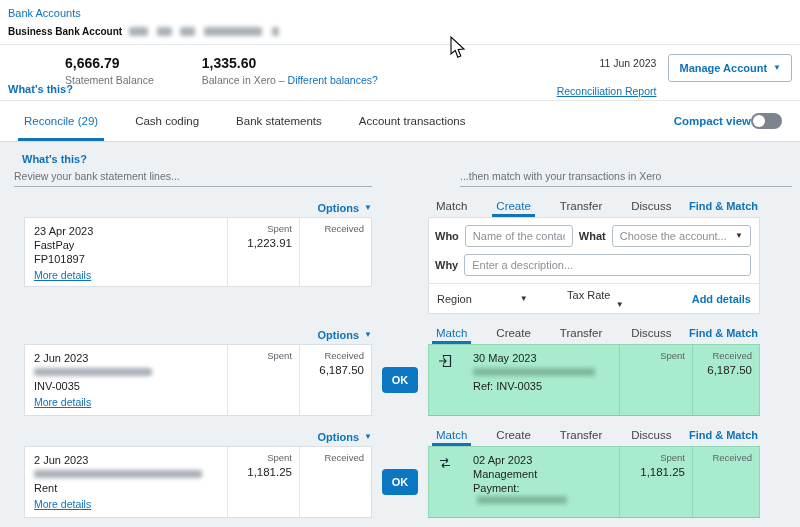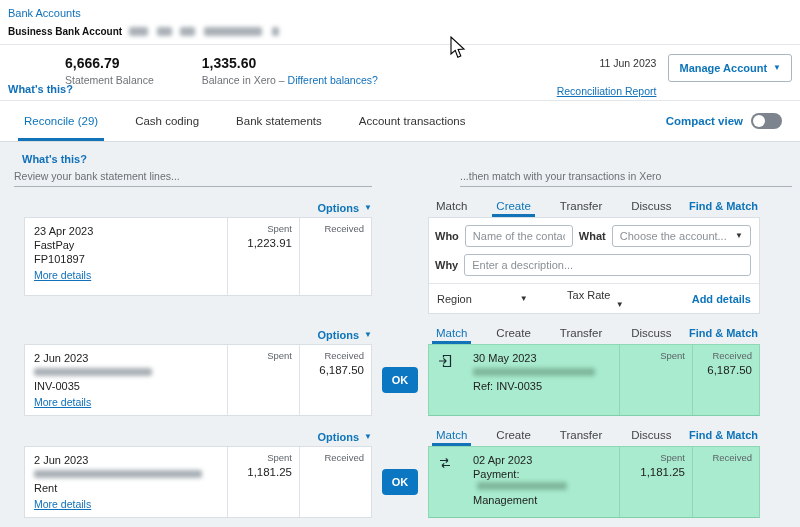--- a/index.html
+++ b/index.html
@@ -29,21 +29,21 @@
   .recon-link { font-size:10.5px; color:#1070ba; text-decoration:underline; display:inline-block; margin-top:16px; }
   .manage-btn { background:#fff; border:1px solid #a9b6c0; border-radius:3px; padding:7px 10px;
     font-family:inherit; font-size:11px; font-weight:bold; color:#0e74b9; cursor:pointer; display:flex; align-items:center; gap:6px; }
   .caret { font-size:8px; line-height:1; }
 
   
   .tabs-bar { position:relative; height:41px; border-bottom:1px solid #d7dce1; display:flex; align-items:stretch; padding-left:22px; }
   .tab { font-size:11.5px; color:#333; display:flex; align-items:center; padding:0 2px; margin-right:33px; position:relative; cursor:pointer; }
   .tab.active { color:#0e74b9; }
   .tab.active::after { content:""; position:absolute; left:-4px; right:-4px; bottom:0; height:3px; background:#1273b9; }
-  .compact-wrap { position:absolute; right:18px; top:0; height:100%; display:flex; align-items:center; gap:8px; }
+  .compact-wrap { position:absolute; right:18px; top:0; height:100%; display:flex; align-items:center; }
   .compact-lbl { font-size:11.5px; font-weight:600; color:#0e74b9; }
   .toggle { width:31px; height:16px; border-radius:9px; background:#7d848e; position:relative; cursor:pointer; }
   .toggle .knob { position:absolute; left:2px; top:2px; width:12px; height:12px; border-radius:50%; background:#fff; }
 
   
   .main { background:#edf1f4; height:392px; padding-top:7px; }
   .panel-whats-this { display:inline-block; margin-left:22px; font-size:11px; font-weight:600; color:#1070ba; }
   .col-headers { display:flex; margin-top:3px;gap:32px; }
   .col-head-left { margin-left:14px; width:358px; font-size:10.5px; color:#6b7075; padding-bottom:4px; border-bottom:1px solid #a8b2bb; }
   .col-head-right { margin-left:56px; width:332px; font-size:10.5px; color:#6b7075; padding-bottom:4px; border-bottom:1px solid #a8b2bb; }
@@ -91,21 +91,21 @@
   .footer-select.tax .caret { margin-left:62px; }
   .add-details { position:absolute; right:8px; font-size:11px; font-weight:bold; color:#0e74b9; }
 
   
   .match-card { width:332px; background:#a8ebce; border:1px solid #8fd8b5; border-bottom-color:#7fd0aa; display:flex; }
   .match-details { flex:1; padding:7px 8px 6px 8px; display:flex; gap:20px; }
   .match-icon { width:16px; padding-top:1px; flex:0 0 16px; }
   .match-col { width:73px; border-left:1px solid #8fd8b5; padding:5px 7px; text-align:right; }
   .match-col.recv { width:67px; }
   .h72 { height:72px; }
-  .h70 { height:79px; }
+  .h70 { height:70px; }
 
   
   .cursor { position:absolute; left:450px; top:36px; z-index:50; pointer-events:none; }
 </style>
 </head>
 <body>
 
 <div class="screen">
 
   <header class="page-header">
@@ -336,25 +336,25 @@
         <div class="match-card h72">
           <div class="match-details">
             <span class="match-icon">
               <svg width="16" height="16" viewBox="0 0 16 16">
                   <path d="M3 5.5h8M11 5.5L8.8 3.4M11 5.5L8.8 7.6" fill="none" stroke="#1b2a33" stroke-width="1.2"></path>
                   <path d="M13 10.5H5M5 10.5l2.2-2.1M5 10.5l2.2 2.1" fill="none" stroke="#1b2a33" stroke-width="1.2"></path>
                 </svg>
             </span>
             <div>
               <div class="stmt-date">02 Apr 2023</div>
+              <div class="stmt-line">Management</div>
               <div class="stmt-line">
                 <span>Payment:</span>
                 <span class="redact h8" style="width:90px;background:#7fb79c;margin-left:4px"></span>
               </div>
-              <div class="stmt-line">Management</div>
             </div>
           </div>
           <div class="match-col">
             <div class="money-head">Spent</div>
             <div class="money-val">1,181.25</div>
           </div>
           <div class="match-col recv">
             <div class="money-head">Received</div>
             <div class="money-val"></div>
           </div>

